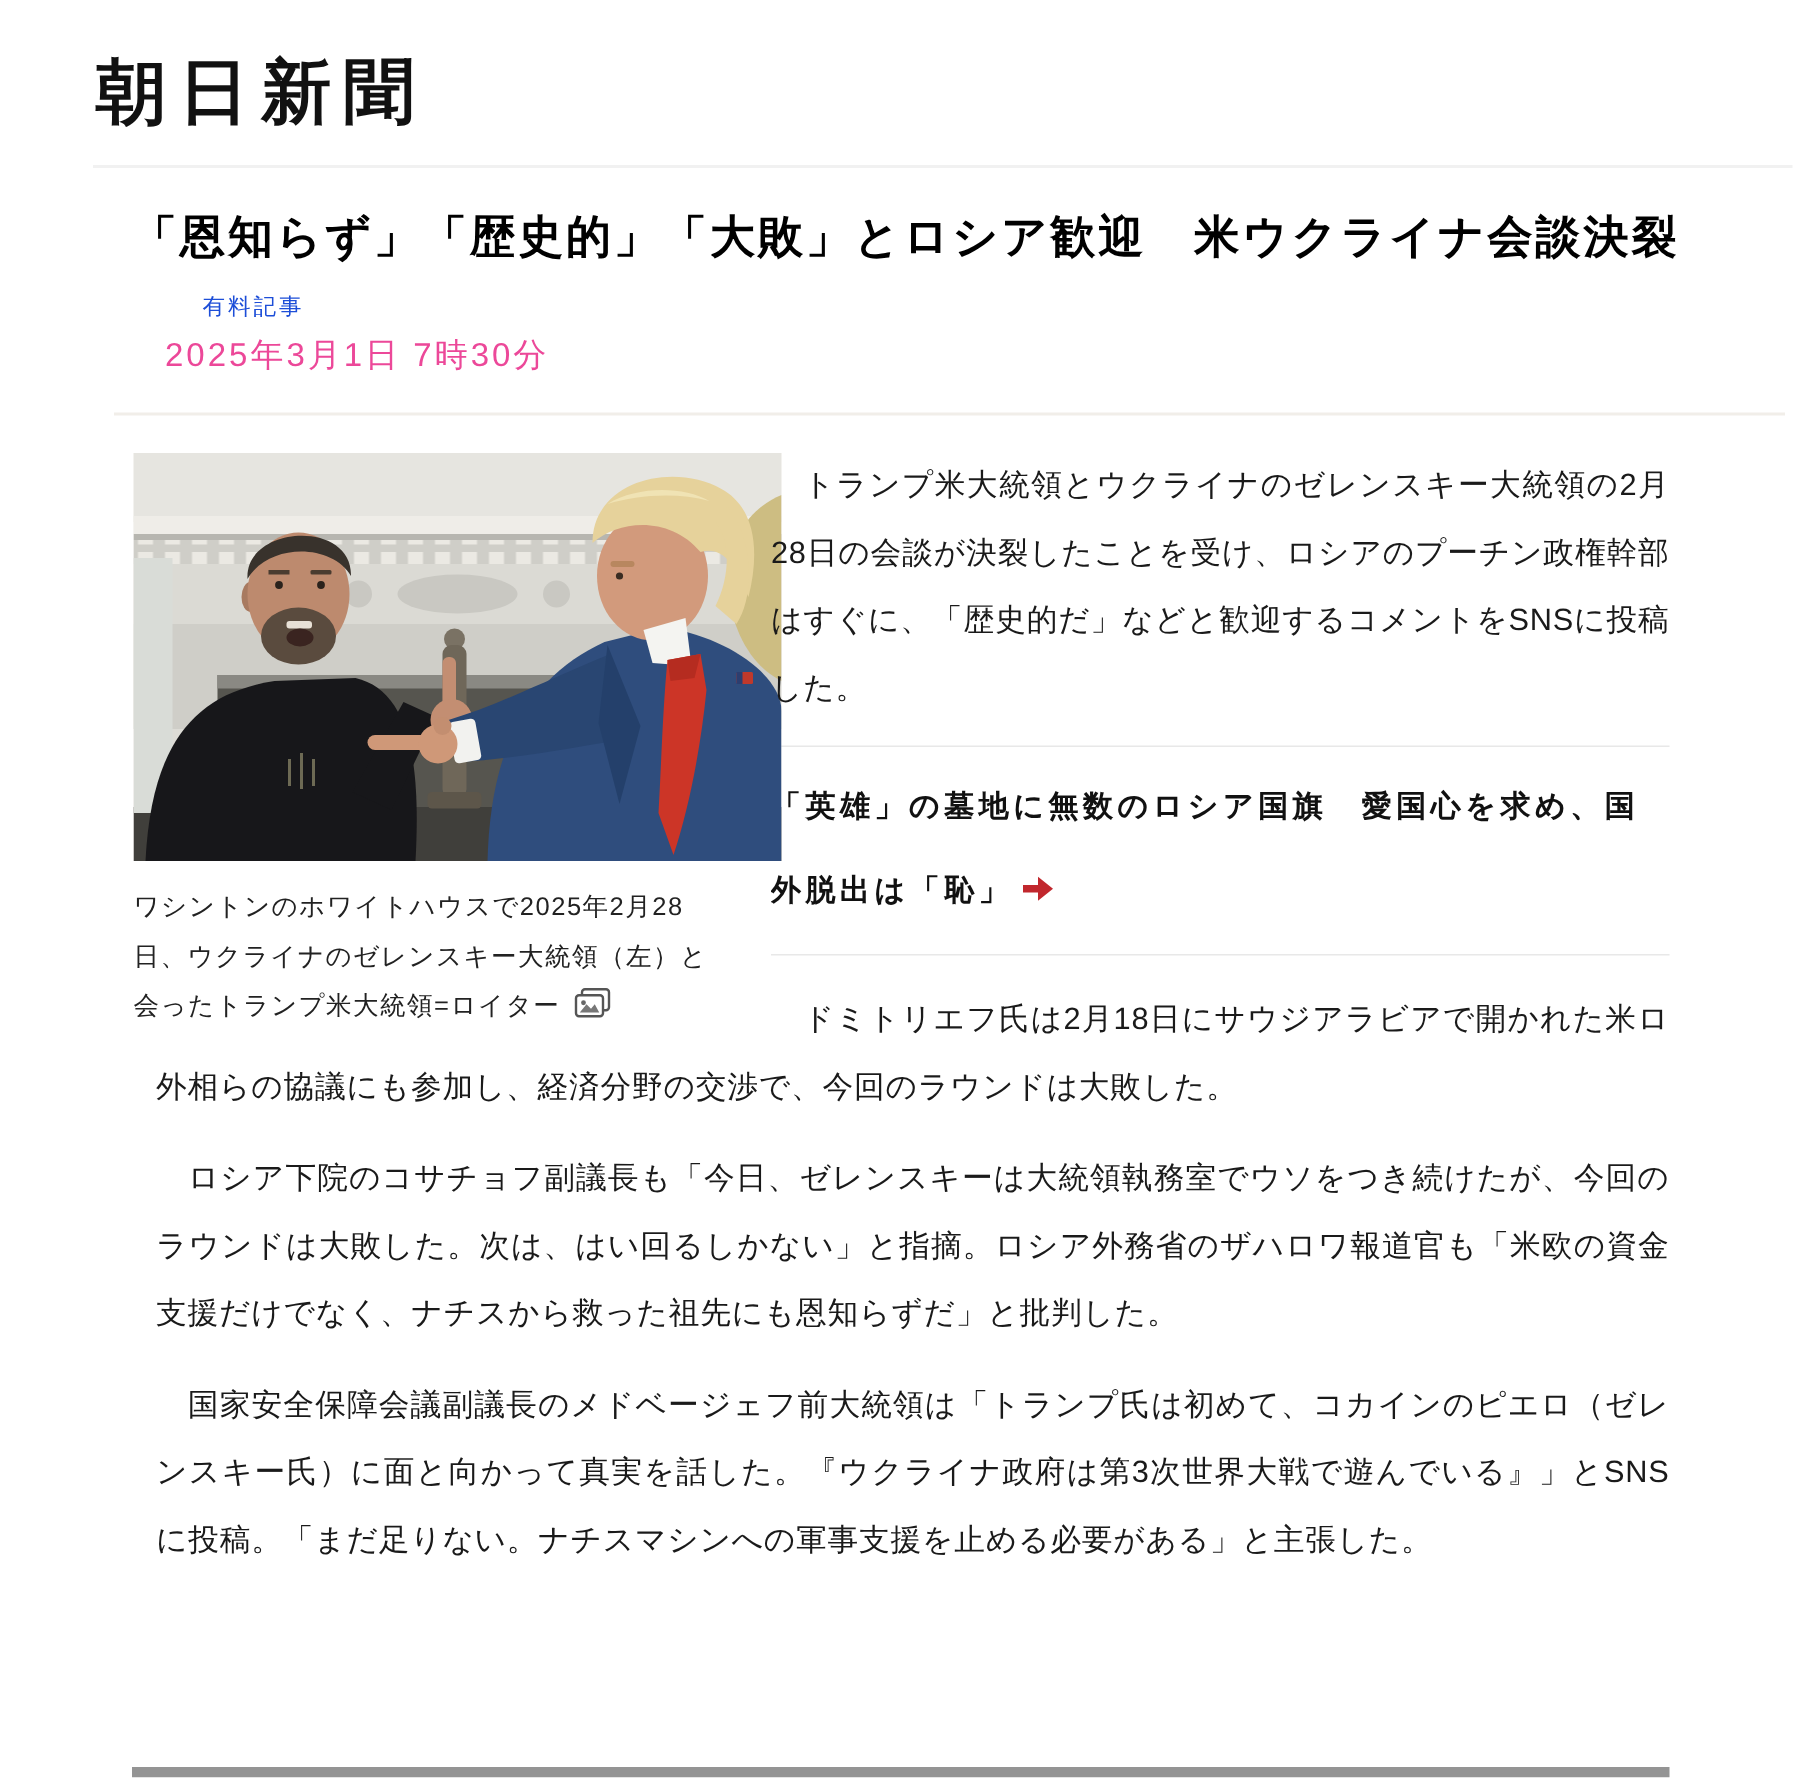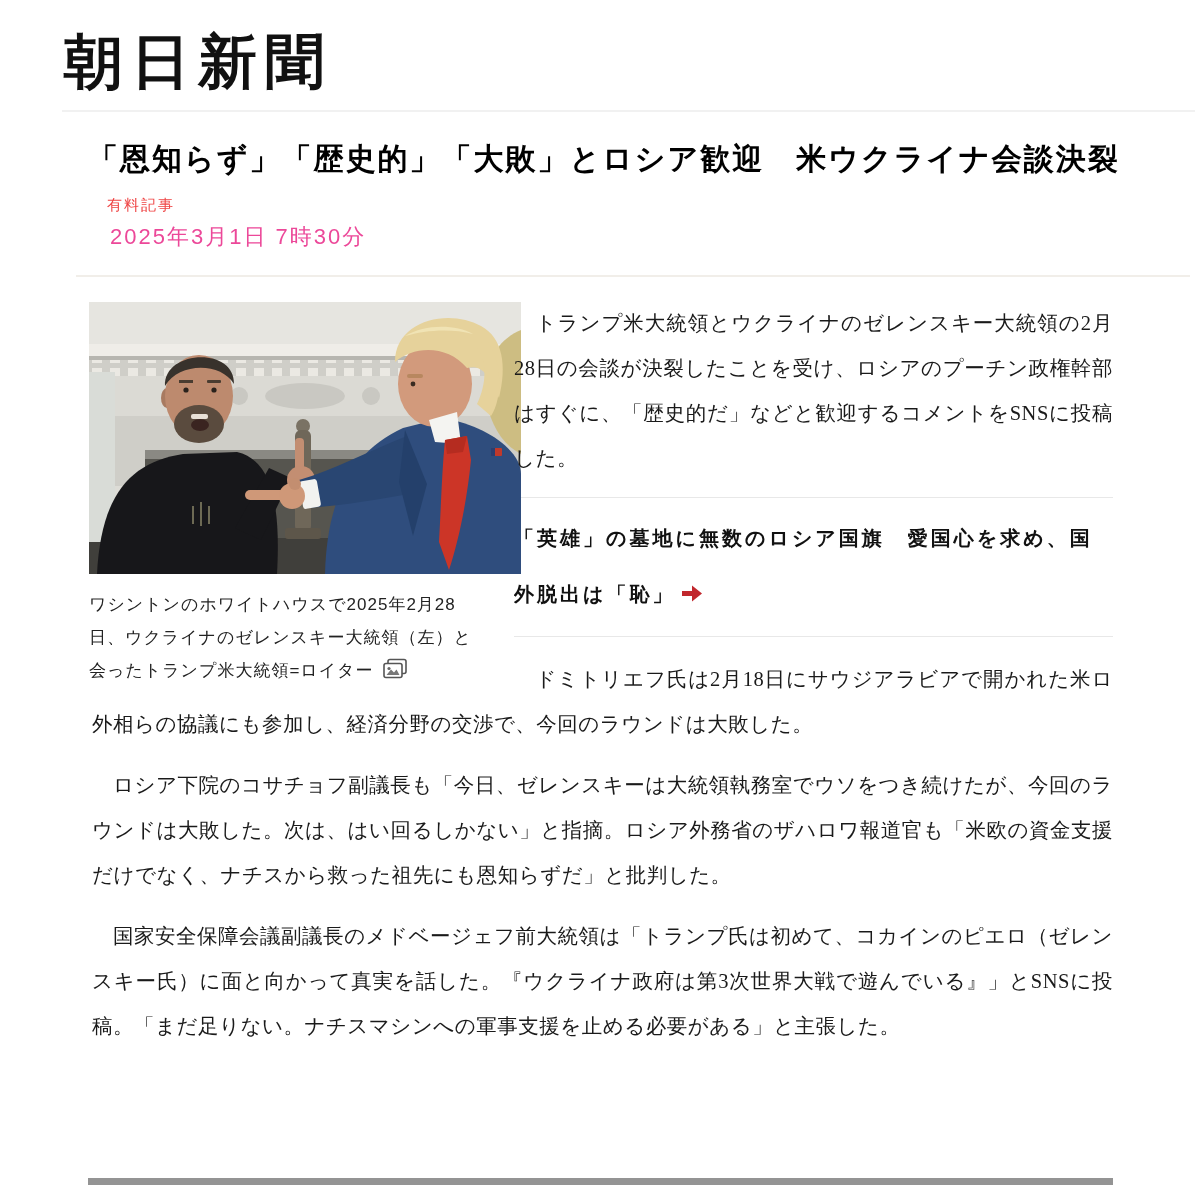--- a/index.html
+++ b/index.html
@@ -9,21 +9,21 @@
     font-family: "Liberation Sans", sans-serif;
     color: #1a1a1a;
     overflow: hidden;
   }
   .page { position: relative; width: 1200px; height: 1185px; background:#fff; overflow: hidden; }
 
   
   .brand {
     margin: 36px 0 0 64px;
     font-family: "DejaVu Serif", serif;
-    font-size: 59px;
+    font-size: 47px;
     font-weight: 600;
     letter-spacing: 8px;
     color: #111;
     line-height: 52px;
     display: inline-block;
     cursor: pointer;
   }
   .divider-1 {
     margin: 22px 5px 0 62px;
     height: 2px;
@@ -36,24 +36,24 @@
     margin: 26px 0 0 0;
     font-size: 30px;
     font-weight: 700;
     letter-spacing: 2px;
     line-height: 42px;
     color: #000;
     white-space: nowrap;
     text-align: center;
   }
   .badge {
-    margin: 16px 0 0 19px;
+    margin: 16px 0 0 47px;
     font-size: 15px;
     letter-spacing: 2px;
-    color: #ef4444;
+    color: #1d4ed8;
     line-height: 18px;
     display: inline-block;
     cursor: pointer;
   }
   .pubdate {
     margin: 13px 0 0 22px;
     font-size: 22px;
     letter-spacing: 2px;
     color: #ec4899;
     line-height: 20px;
@@ -65,21 +65,21 @@
   }
 
   
   .article-body {
     margin: 24px 87px 0 88px;
     font-size: 20.5px;
     line-height: 45px;
     letter-spacing: 0.5px;
     color: #1a1a1a;
   }
-  .article-body p { margin: 0 0 16px 4px; text-align: justify; font-family: Liberation Serif, serif; }
+  .article-body p { margin: 0 0 16px 16px; text-align: justify; }
 
   figure.photo-block {
     float: left;
     width: 392px;
     margin: 0 32px 10px 0;
     padding: 1px;
   }
   .photo-frame { width: 432px; height: 272px; display: block; cursor: pointer; }
   .photo-frame svg { display: block; }
   figcaption {

